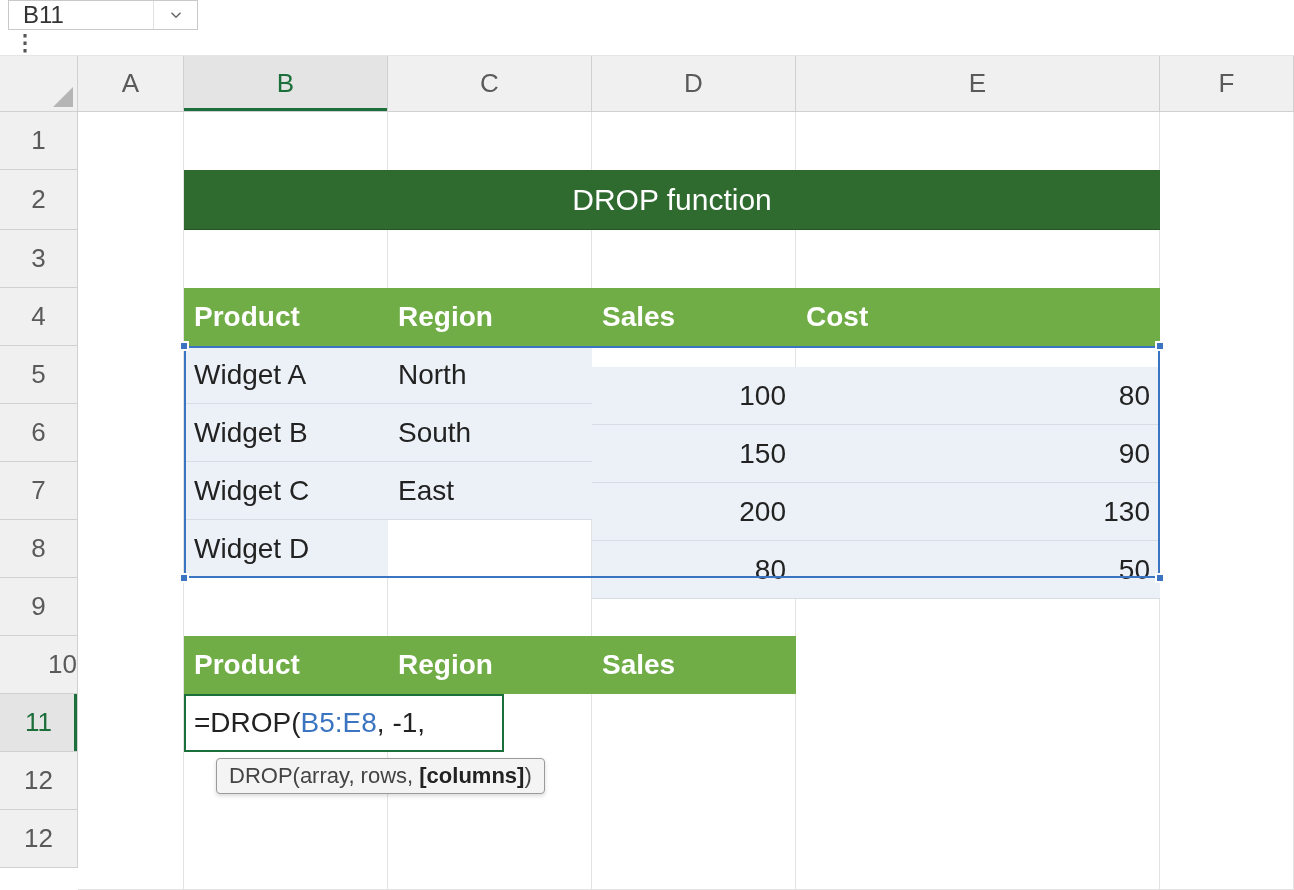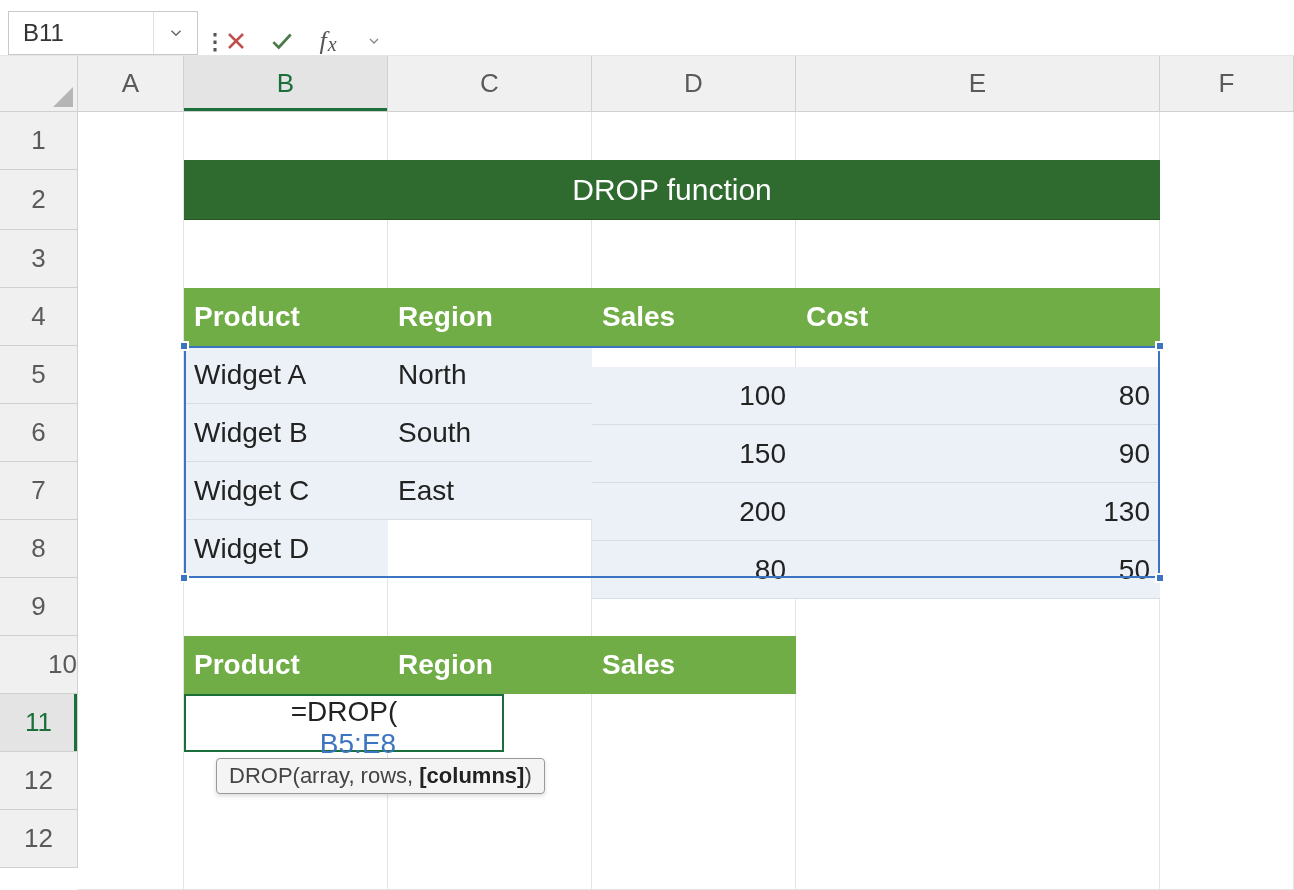--- a/index.html
+++ b/index.html
@@ -1,20 +1,20 @@
 <!DOCTYPE html>
 <html><head>
 <meta charset="utf-8">
 <style>
   * { box-sizing: border-box; }
   html, body { margin:0; padding:0; font-family: "Aptos", "Segoe UI", Arial, sans-serif; background:#fff; color:#222; }
   .app { width:1294px; height:890px; position:relative; overflow:hidden; background:#fff; }
 
   
-  .formula-strip { height:56px; display:flex; align-items:flex-end; background:#fff; border-bottom:1px solid #e5e5e5; padding-left:8px; }
+  .formula-strip { height:56px; display:flex; align-items:flex-start; background:#fff; border-bottom:1px solid #e5e5e5; padding-left:8px;flex-direction:column; }
   .namebox { width:190px; height:44px; border:1px solid #c9c9c9; display:flex; align-items:center; background:#fff; position:relative; }
   .namebox-text { flex:1; padding:0 14px; font-size:24px; color:#333; }
   .namebox-caret { width:44px; display:flex; align-items:center; justify-content:center; color:#666; border-left:1px solid #e2e2e2; height:100%; }
   .sep { width:14px; text-align:center; color:#555; font-weight:bold; font-size:22px; padding:0 6px; }
   .fb-icons { display:flex; align-items:center; gap:18px; padding:0 10px; }
   .fb-icon { width:28px; height:28px; display:flex; align-items:center; justify-content:center; cursor:pointer; }
   .fb-icon svg { display:block; }
   .fx { font-style:italic; font-family:"Times New Roman", serif; font-size:26px; color:#555; display:flex; align-items:center; }
   .fx .f { font-size:26px; }
   .fx .x { font-size:20px; margin-left:1px; position:relative; top:3px; }
@@ -37,21 +37,21 @@
 
   
   .title-banner { position:absolute; background:#2f6b2f; color:#fff; font-size:30px; display:flex; align-items:center; justify-content:center; border-bottom:1px solid #265526; }
   .tbl-header { position:absolute; background:#70ad47; color:#fff; font-size:28px; font-weight:600; display:flex; align-items:center; padding:0 10px; }
   .tbl-cell { position:absolute; background:#ebf1f6; font-size:28px; display:flex; align-items:center; padding:0 10px; color:#222; border-bottom:1px solid #d7dde4; }
   .tbl-cell.num { justify-content:flex-end;margin-top:21px; }
   .range-border { position:absolute; border:2px solid #3b74c1; pointer-events:none; }
   .range-handle { position:absolute; width:10px; height:10px; background:#3b74c1; border:2px solid #fff; }
 
   .edit-cell { position:absolute; border:2px solid #1b6f3a; background:#fff; font-family:"Aptos","Segoe UI",Arial,sans-serif; font-size:28px; display:flex; align-items:center; padding:0 8px; }
-  .edit-cell .ref { color:#3b74c1;margin-left:28px; }
+  .edit-cell .ref { color:#3b74c1; }
 
   .tooltip { position:absolute; background:#f4f4f4; border:1px solid #9a9a9a; border-radius:4px; font-size:22px; color:#444; padding:4px 12px; box-shadow:0 2px 4px rgba(0,0,0,0.15); }
   .tooltip b { font-weight:700; color:#222; }
 
   .chev svg, .fx-caret svg { display:block; }
 </style>
 </head>
 <body>
 <div class="app">
 
@@ -113,21 +113,21 @@
   <div class="rowhead" style="top:696px; height:58px;">12</div>
   <div class="rowhead" style="top:754px; height:58px;">12</div>
 
   <div class="cell" style="left:78px; top:56px; width:106px; height:778px;"></div>
   <div class="cell" style="left:184px; top:56px; width:204px; height:778px;"></div>
   <div class="cell" style="left:388px; top:56px; width:204px; height:778px;"></div>
   <div class="cell" style="left:592px; top:56px; width:204px; height:778px;"></div>
   <div class="cell" style="left:796px; top:56px; width:364px; height:778px;"></div>
   <div class="cell" style="left:1160px;top:56px; width:134px; height:778px;"></div>
 
-  <div class="title-banner" style="left:184px; top:104px; width:976px; height:60px;">DROP function</div>
+  <div class="title-banner" style="left:184px; top:114px; width:976px; height:60px;">DROP function</div>
 
   <div class="tbl-header" style="left:184px; top:232px; width:204px; height:58px;">Product</div>
   <div class="tbl-header" style="left:388px; top:232px; width:204px; height:58px;">Region</div>
   <div class="tbl-header" style="left:592px; top:232px; width:204px; height:58px;">Sales</div>
   <div class="tbl-header" style="left:796px; top:232px; width:364px; height:58px;">Cost</div>
 
   <div class="tbl-cell" style="left:184px; top:290px; width:204px; height:58px;">Widget A</div>
   <div class="tbl-cell" style="left:388px; top:290px; width:204px; height:58px;">North</div>
   <div class="tbl-cell num" style="left:592px; top:290px; width:204px; height:58px;">100</div>
   <div class="tbl-cell num" style="left:796px; top:290px; width:364px; height:58px;">80</div>
@@ -149,21 +149,21 @@
   <div class="range-border" style="left:184px; top:290px; width:976px; height:232px;"></div>
   <div class="range-handle" style="left:179px; top:285px;"></div>
   <div class="range-handle" style="left:1155px; top:285px;"></div>
   <div class="range-handle" style="left:179px; top:517px;"></div>
   <div class="range-handle" style="left:1155px; top:517px;"></div>
 
   <div class="tbl-header" style="left:184px; top:580px; width:204px; height:58px;">Product</div>
   <div class="tbl-header" style="left:388px; top:580px; width:204px; height:58px;">Region</div>
   <div class="tbl-header" style="left:592px; top:580px; width:204px; height:58px;">Sales</div>
 
-  <div class="edit-cell" style="left:184px; top:638px; width:320px; height:58px;flex-direction:column;">
+  <div class="edit-cell" style="left:184px; top:638px; width:320px; height:58px;">
     <span>=DROP(</span>
         <span class="ref">B5:E8</span>
         <span>, -1,</span>
   </div>
 
   <div class="tooltip" style="left:216px; top:702px;">
     <span>DROP</span><span>(array, rows, </span><b>[columns]</b><span>)</span>
   </div>
 
 </div>

